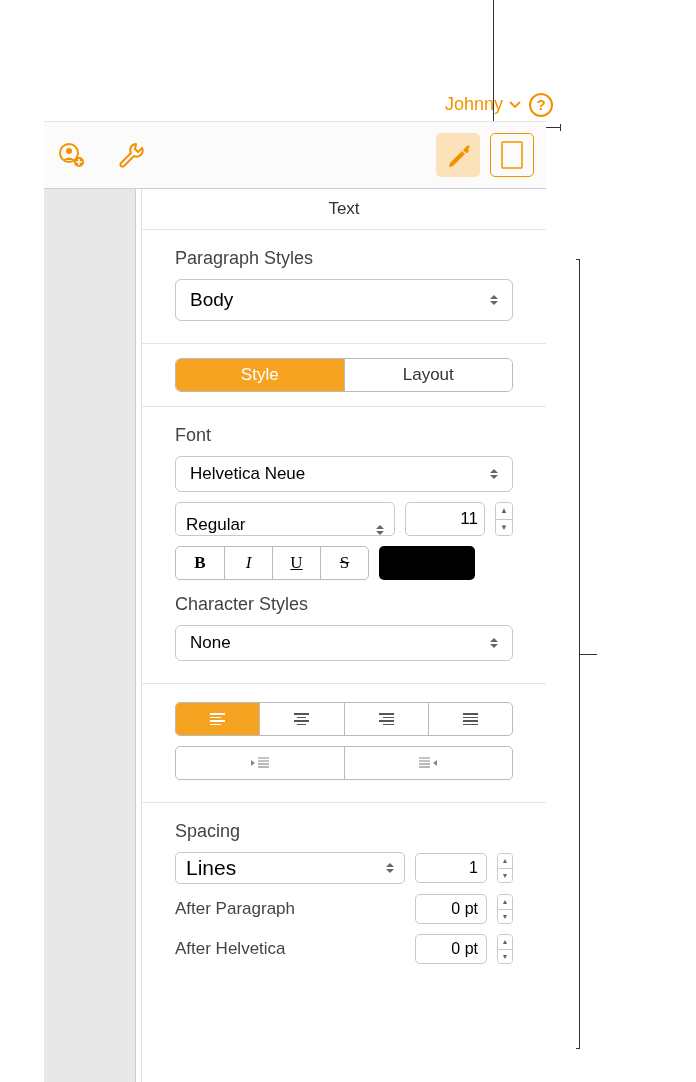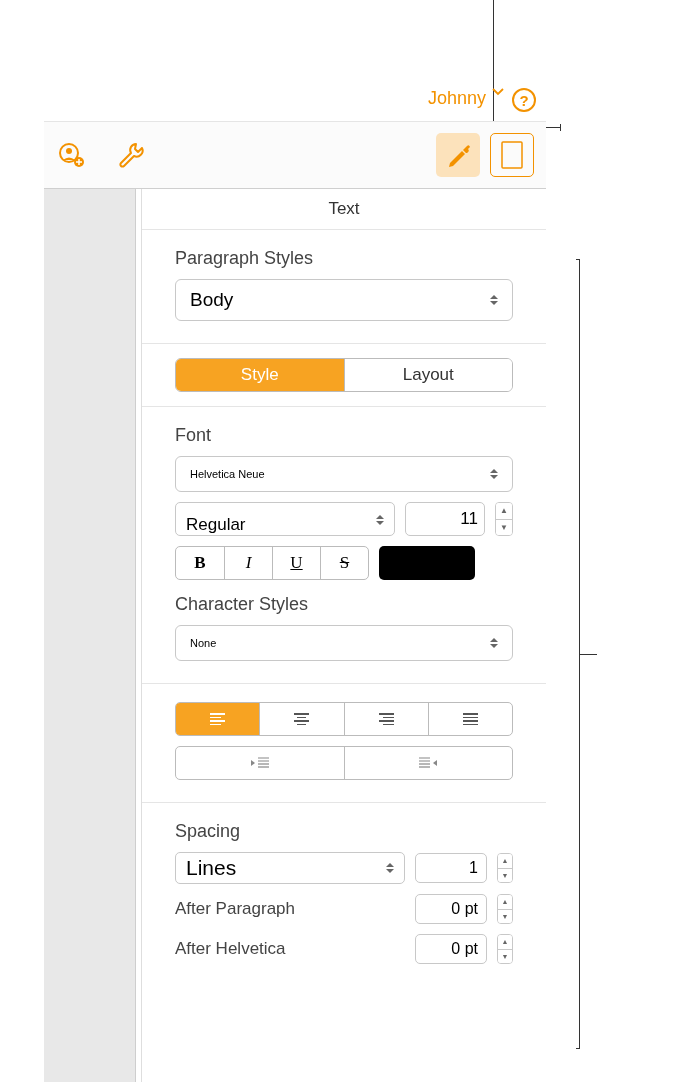--- a/index.html
+++ b/index.html
@@ -10,21 +10,21 @@
     .callout-tick1 { position: absolute; width: 1px; background: #333; left: 426px; top: 124px; height: 7px; }
     .callout-tick2 { position: absolute; width: 1px; background: #333; left: 560px; top: 124px; height: 7px; }
     .callout-to-joint { position: absolute; width: 1px; height: 45px; background: #333; left: 493px; top: 82px; }
     
     .callout-bracket-right { position: absolute; right: 116px; top: 259px; height: 790px; }
     .callout-bracket-right .vl { width: 1px; height: 100%; background: #333; margin-left: 3px; }
     .callout-bracket-right .tick-top { position: absolute; top: 0; left: 0; width: 4px; height: 1px; background: #333; }
     .callout-bracket-right .tick-bot { position: absolute; bottom: 0; left: 0; width: 4px; height: 1px; background: #333; }
     .callout-bracket-right .tick-mid { position: absolute; top: 50%; left: 3px; width: 18px; height: 1px; background: #333; }
     
-    .header-bar { position: absolute; top: 88px; left: 44px; right: 150px; height: 33px; display: flex; align-items: flex-start; justify-content: flex-end; gap: 4px; padding-right: 10px; }
+    .header-bar { position: absolute; top: 88px; left: 44px; right: 133px; height: 33px; display: flex; align-items: center; justify-content: flex-end; gap: 4px; padding-right: 10px; }
     .user-name { color: #f39200; font-size: 18px; margin-right: 2px; }
     .user-chevron { color: #f39200; }
     .help-btn { width: 24px; height: 24px; border-radius: 12px; border: 2px solid #f39200; display: flex; align-items: center; justify-content: center; color: #f39200; font-size: 15px; font-weight: 600; margin-left: 4px; }
     
     .toolbar { position: absolute; top: 121px; left: 44px; right: 150px; height: 68px; background: #fbfbfb; border-bottom: 1px solid #cfcfcf; border-top: 1px solid #e5e5e5; display: flex; align-items: center; justify-content: space-between; padding: 0 12px; }
     .toolbar-left { display: flex; gap: 30px; align-items: center; }
     .toolbar-right { display: flex; gap: 10px; align-items: center; }
     .tool-icon { width: 30px; height: 30px; display: flex; align-items: center; justify-content: center; }
     .tool-btn-selected { width: 44px; height: 44px; background: #fce2bb; border-radius: 5px; display: flex; align-items: center; justify-content: center; }
     .tool-btn-plain { width: 44px; height: 44px; border: 1.5px solid #f39200; border-radius: 5px; display: flex; align-items: center; justify-content: center; }
@@ -33,32 +33,32 @@
     .doc-edge { width: 98px; background: #fff; border-right: 1px solid #dedede; }
     .doc-edge-inner { width: 92px; height: 100%; background: #e8e8e8; border-right: 1px solid #cecece; }
     
     .inspector { flex: 1; background: #fff; display: flex; flex-direction: column; }
     .inspector-title { text-align: center; padding: 10px 0 10px; font-size: 17px; border-bottom: 1px solid #e5e5e5; color: #333; }
     .inspector-body { padding: 0; overflow: hidden; }
     .section { padding: 18px 33px 22px; border-bottom: 1px solid #e5e5e5; }
     .section-label { font-size: 18px; color: #444; margin-bottom: 10px; }
     
     .select-full { width: 100%; height: 42px; border: 1px solid #c8c8c8; border-radius: 6px; background: #fff; display: flex; align-items: center; justify-content: space-between; padding: 0 14px; font-size: 19px; }
-    .select-full.small-text { font-size: 11px; height: 36px; }
+    .select-full.small-text { font-size: 17px; height: 36px; }
     .chev-updown { display:flex; flex-direction: column; gap: 2px; align-items: center; }
     .chev-updown .u { width: 0; height: 0; border-left: 4px solid transparent; border-right: 4px solid transparent; border-bottom: 4px solid #666; }
     .chev-updown .d { width: 0; height: 0; border-left: 4px solid transparent; border-right: 4px solid transparent; border-top: 4px solid #666; }
     
     .seg-control { display: flex; width: 100%; border: 1px solid #bbb; border-radius: 6px; overflow: hidden; height: 34px; }
     .seg-btn { flex: 1; display: flex; align-items: center; justify-content: center; font-size: 17px; color: #333; background: #fff; cursor: pointer; }
     .seg-btn + .seg-btn { border-left: 1px solid #bbb; }
     .seg-btn.selected { background: #f7a322; color: #fff; }
     
     .font-row { display: flex; gap: 10px; margin-bottom: 10px; }
-    .weight-sel { flex: 1; height: 34px; border: 1px solid #c8c8c8; border-radius: 5px; display: flex; align-items: flex-start; justify-content: space-between; padding: 12px 10px; font-size: 17px; }
+    .weight-sel { flex: 1; height: 34px; border: 1px solid #c8c8c8; border-radius: 5px; display: flex; align-items: flex-end; justify-content: space-between; padding: 0 10px; font-size: 17px; }
     .size-box { width: 80px; height: 34px; border: 1px solid #c8c8c8; border-radius: 5px; display: flex; align-items: center; justify-content: flex-end; padding: 0 6px; font-size: 17px; }
     .stepper { width: 18px; height: 34px; display: flex; flex-direction: column; border: 1px solid #c8c8c8; border-radius: 4px; overflow: hidden; }
     .stepper-btn { flex: 1; display: flex; align-items: center; justify-content: center; font-size: 8px; color: #666; border: none; background: #fff; }
     .stepper-btn + .stepper-btn { border-top: 1px solid #c8c8c8; }
     
     .format-row { display: flex; gap: 10px; align-items: center; margin-bottom: 14px; }
     .format-seg { display: flex; border: 1px solid #bbb; border-radius: 5px; overflow: hidden; height: 34px; }
     .fmt-btn { width: 48px; display: flex; align-items: center; justify-content: center; font-size: 17px; font-family: 'Times New Roman', serif; }
     .fmt-btn + .fmt-btn { border-left: 1px solid #bbb; }
     .color-swatch { width: 96px; height: 34px; background: #000; border-radius: 5px; }

